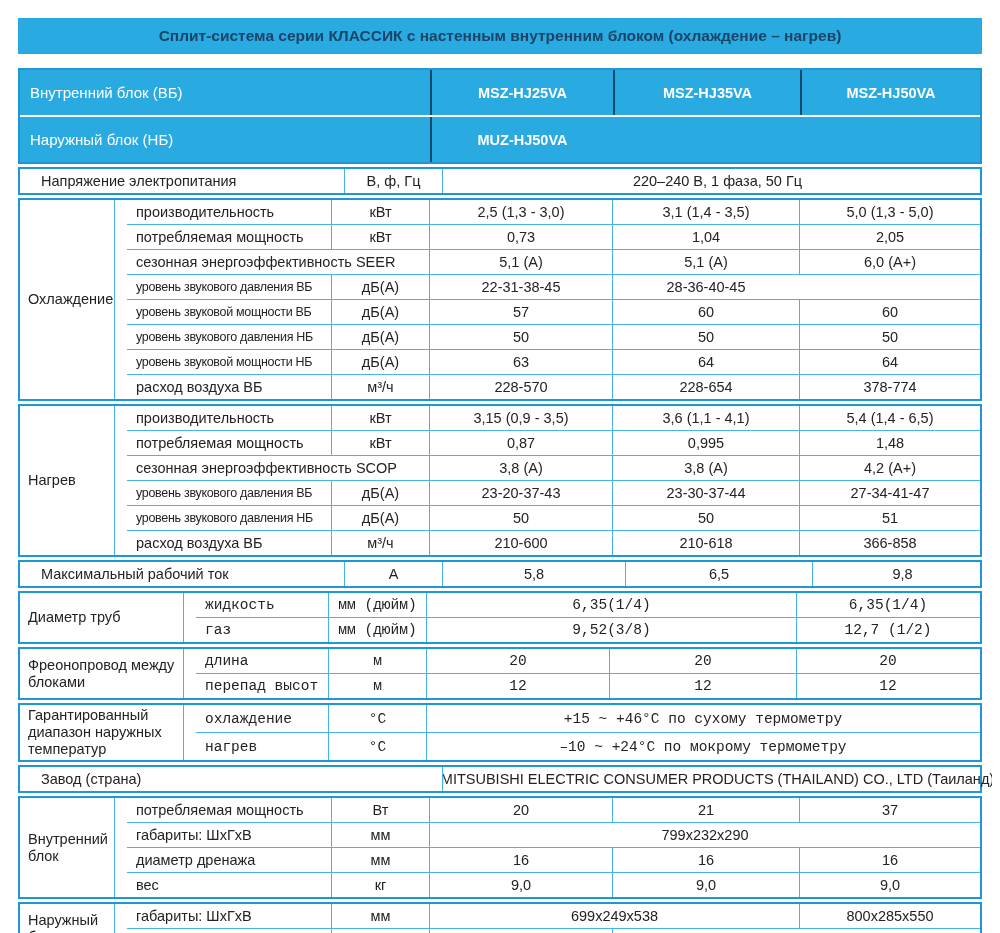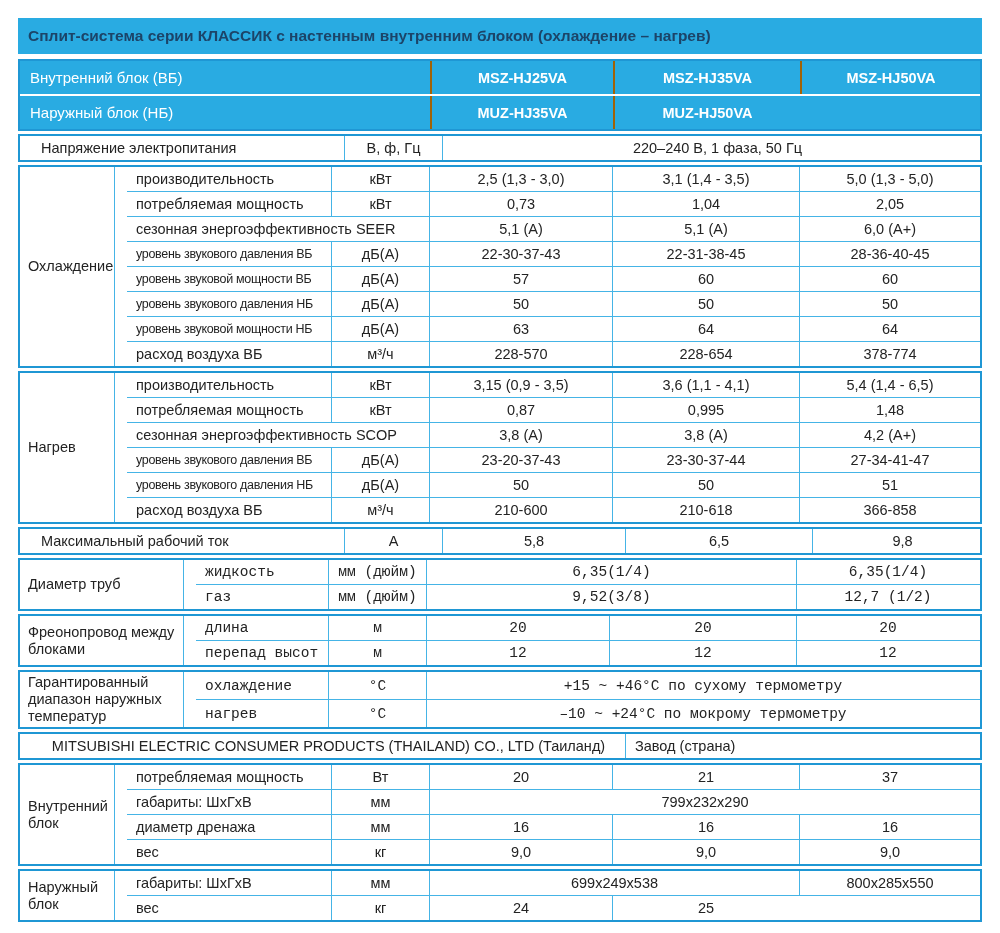--- a/index.html
+++ b/index.html
@@ -8,35 +8,35 @@
     font-family:"Liberation Sans","DejaVu Sans",sans-serif;
     color:#232323;
     -webkit-font-smoothing:antialiased;
   }
   .page{padding:18px 18px 13px 18px;}
   
   .title-bar{
     height:36px;background:var(--blue);
     display:flex;align-items:center;
     padding:0 10px;box-sizing:border-box;
-    margin-bottom:5px;
-    font-size:15.5px;font-weight:bold;color:#1c4468;
+    margin-bottom:14px;
+    font-size:15.5px;font-weight:bold;color:#1c4468;justify-content:center;
   }
   
   .models-block{
     background:var(--blue);
     border:2px solid var(--blueBorder);
     margin-bottom:3px;
   }
-  .models-row{display:grid;grid-template-columns:410px 183px 187px 180px;height:33px;}
+  .models-row{display:grid;grid-template-columns:410px 183px 187px 180px;height:45px;}
   .models-row + .models-row{border-top:2px solid #ffffff;}
   .models-row .hcell{
     display:flex;align-items:center;justify-content:center;
     color:#ffffff;font-size:14.5px;font-weight:bold;
-    border-left:2px solid #a16207;box-sizing:border-box;
+    border-left:2px solid #0c4a6e;box-sizing:border-box;
   }
   .models-row .hlabel{
     justify-content:flex-start;border-left:none;
     padding-left:10px;font-weight:normal;font-size:15px;
   }
   
   :root{
     --blue:#29abe2;
     --blueBorder:#1f97d4;
     --line:#45b4e6;
@@ -85,21 +85,20 @@
 
   <div class="models-block">
     <div class="models-row">
       <div class="hcell hlabel">Внутренний блок (ВБ)</div>
       <div class="hcell">MSZ-HJ25VA</div>
       <div class="hcell">MSZ-HJ35VA</div>
       <div class="hcell">MSZ-HJ50VA</div>
     </div>
     <div class="models-row">
       <div class="hcell hlabel">Наружный блок (НБ)</div>
-      <div class="hcell">MUZ-HJ35VA</div>
       <div class="hcell">MUZ-HJ50VA</div>
     </div>
   </div>
 
   <div id="spec-blocks">
       <div class="block plain">
         <div class="rows">
           <div class="row">
             <div class="cell lab">Напряжение электропитания</div>
             <div class="cell">В, ф, Гц</div>
@@ -126,21 +125,20 @@
           </div>
           <div class="row">
             <div class="cell lab sp2">сезонная энергоэффективность SEER</div>
             <div class="cell">5,1 (А)</div>
             <div class="cell">5,1 (А)</div>
             <div class="cell">6,0 (А+)</div>
           </div>
           <div class="row">
             <div class="cell lab narrow">уровень звукового давления ВБ</div>
             <div class="cell">дБ(А)</div>
-            <div class="cell">22-30-37-43</div>
             <div class="cell">22-31-38-45</div>
             <div class="cell">28-36-40-45</div>
           </div>
           <div class="row">
             <div class="cell lab narrow">уровень звуковой мощности ВБ</div>
             <div class="cell">дБ(А)</div>
             <div class="cell">57</div>
             <div class="cell">60</div>
             <div class="cell">60</div>
           </div>
@@ -271,22 +269,22 @@
           <div class="row tall">
             <div class="cell lab">нагрев</div>
             <div class="cell">°С</div>
             <div class="cell sp3">–10 ~ +24°С по мокрому термометру</div>
           </div>
         </div>
       </div>
       <div class="block plain">
         <div class="rows">
           <div class="row">
+            <div class="cell lab sp2">Завод (страна)</div>
             <div class="cell sp3">MITSUBISHI ELECTRIC CONSUMER PRODUCTS (THAILAND) CO., LTD (Таиланд)</div>
-            <div class="cell lab sp2">Завод (страна)</div>
           </div>
         </div>
       </div>
       <div class="block std">
         <div class="sec-label">Внутренний блок</div>
         <div class="rows">
           <div class="row">
             <div class="cell lab">потребляемая мощность</div>
             <div class="cell">Вт</div>
             <div class="cell">20</div>

